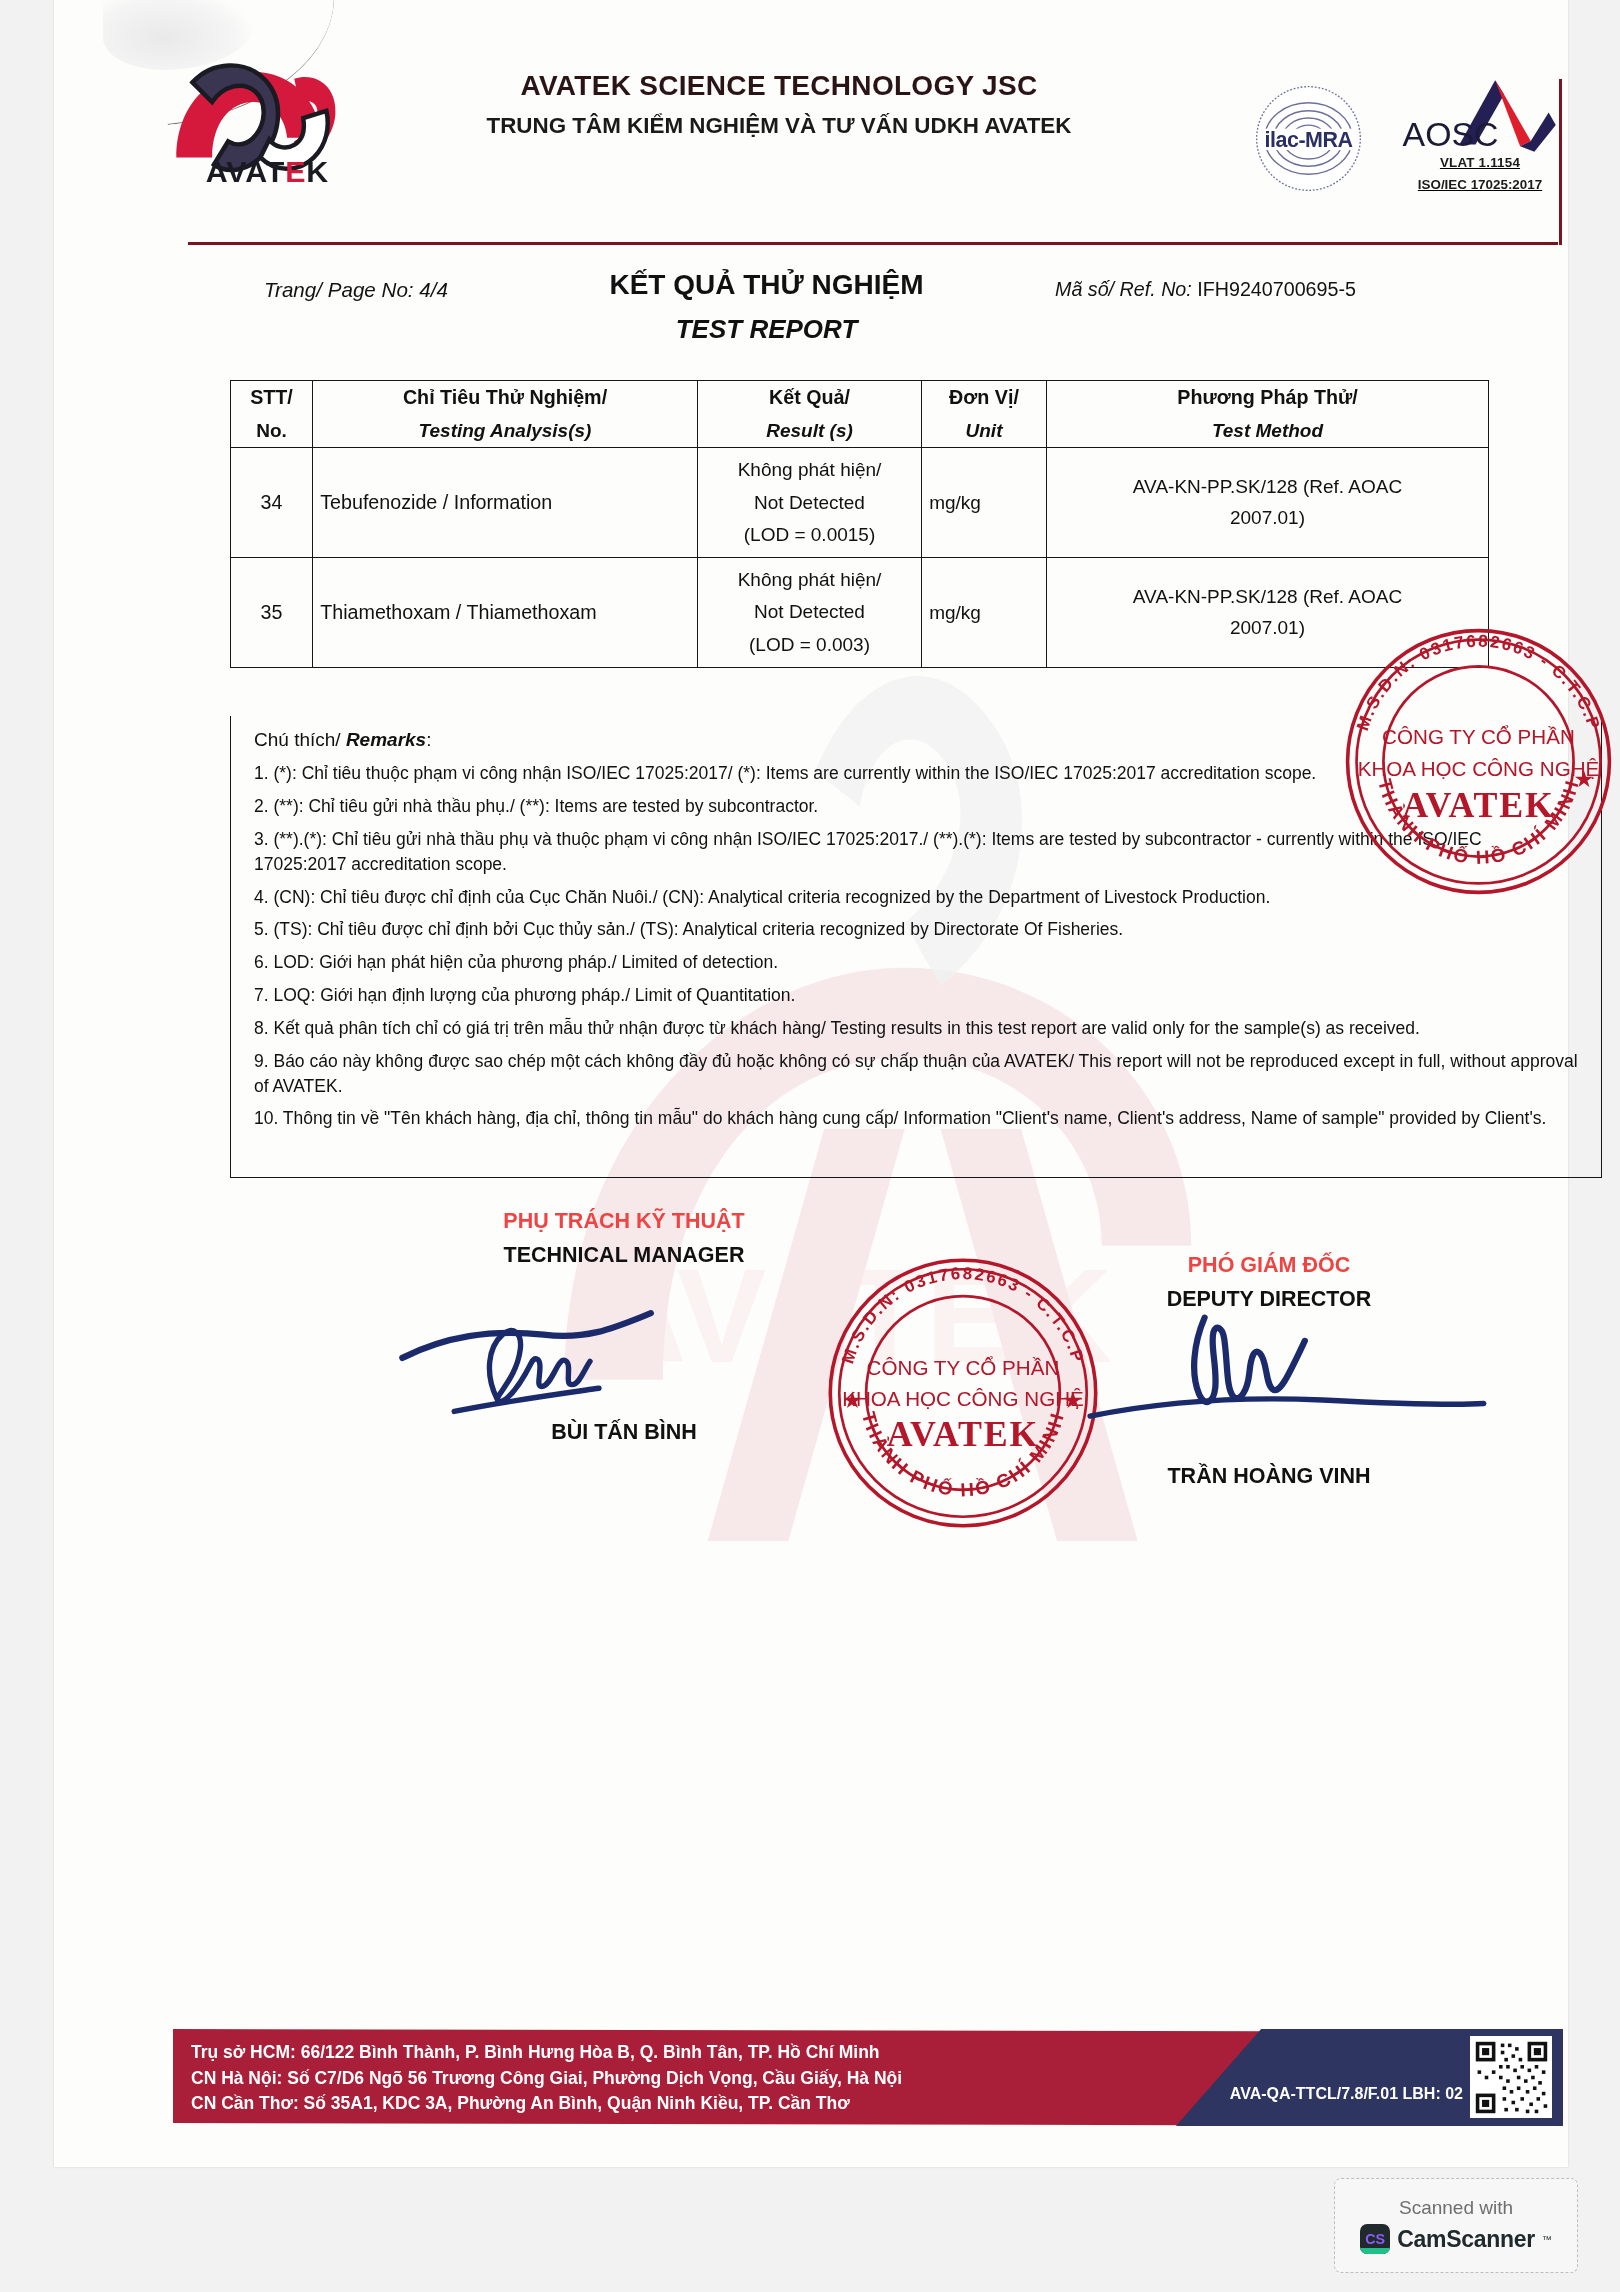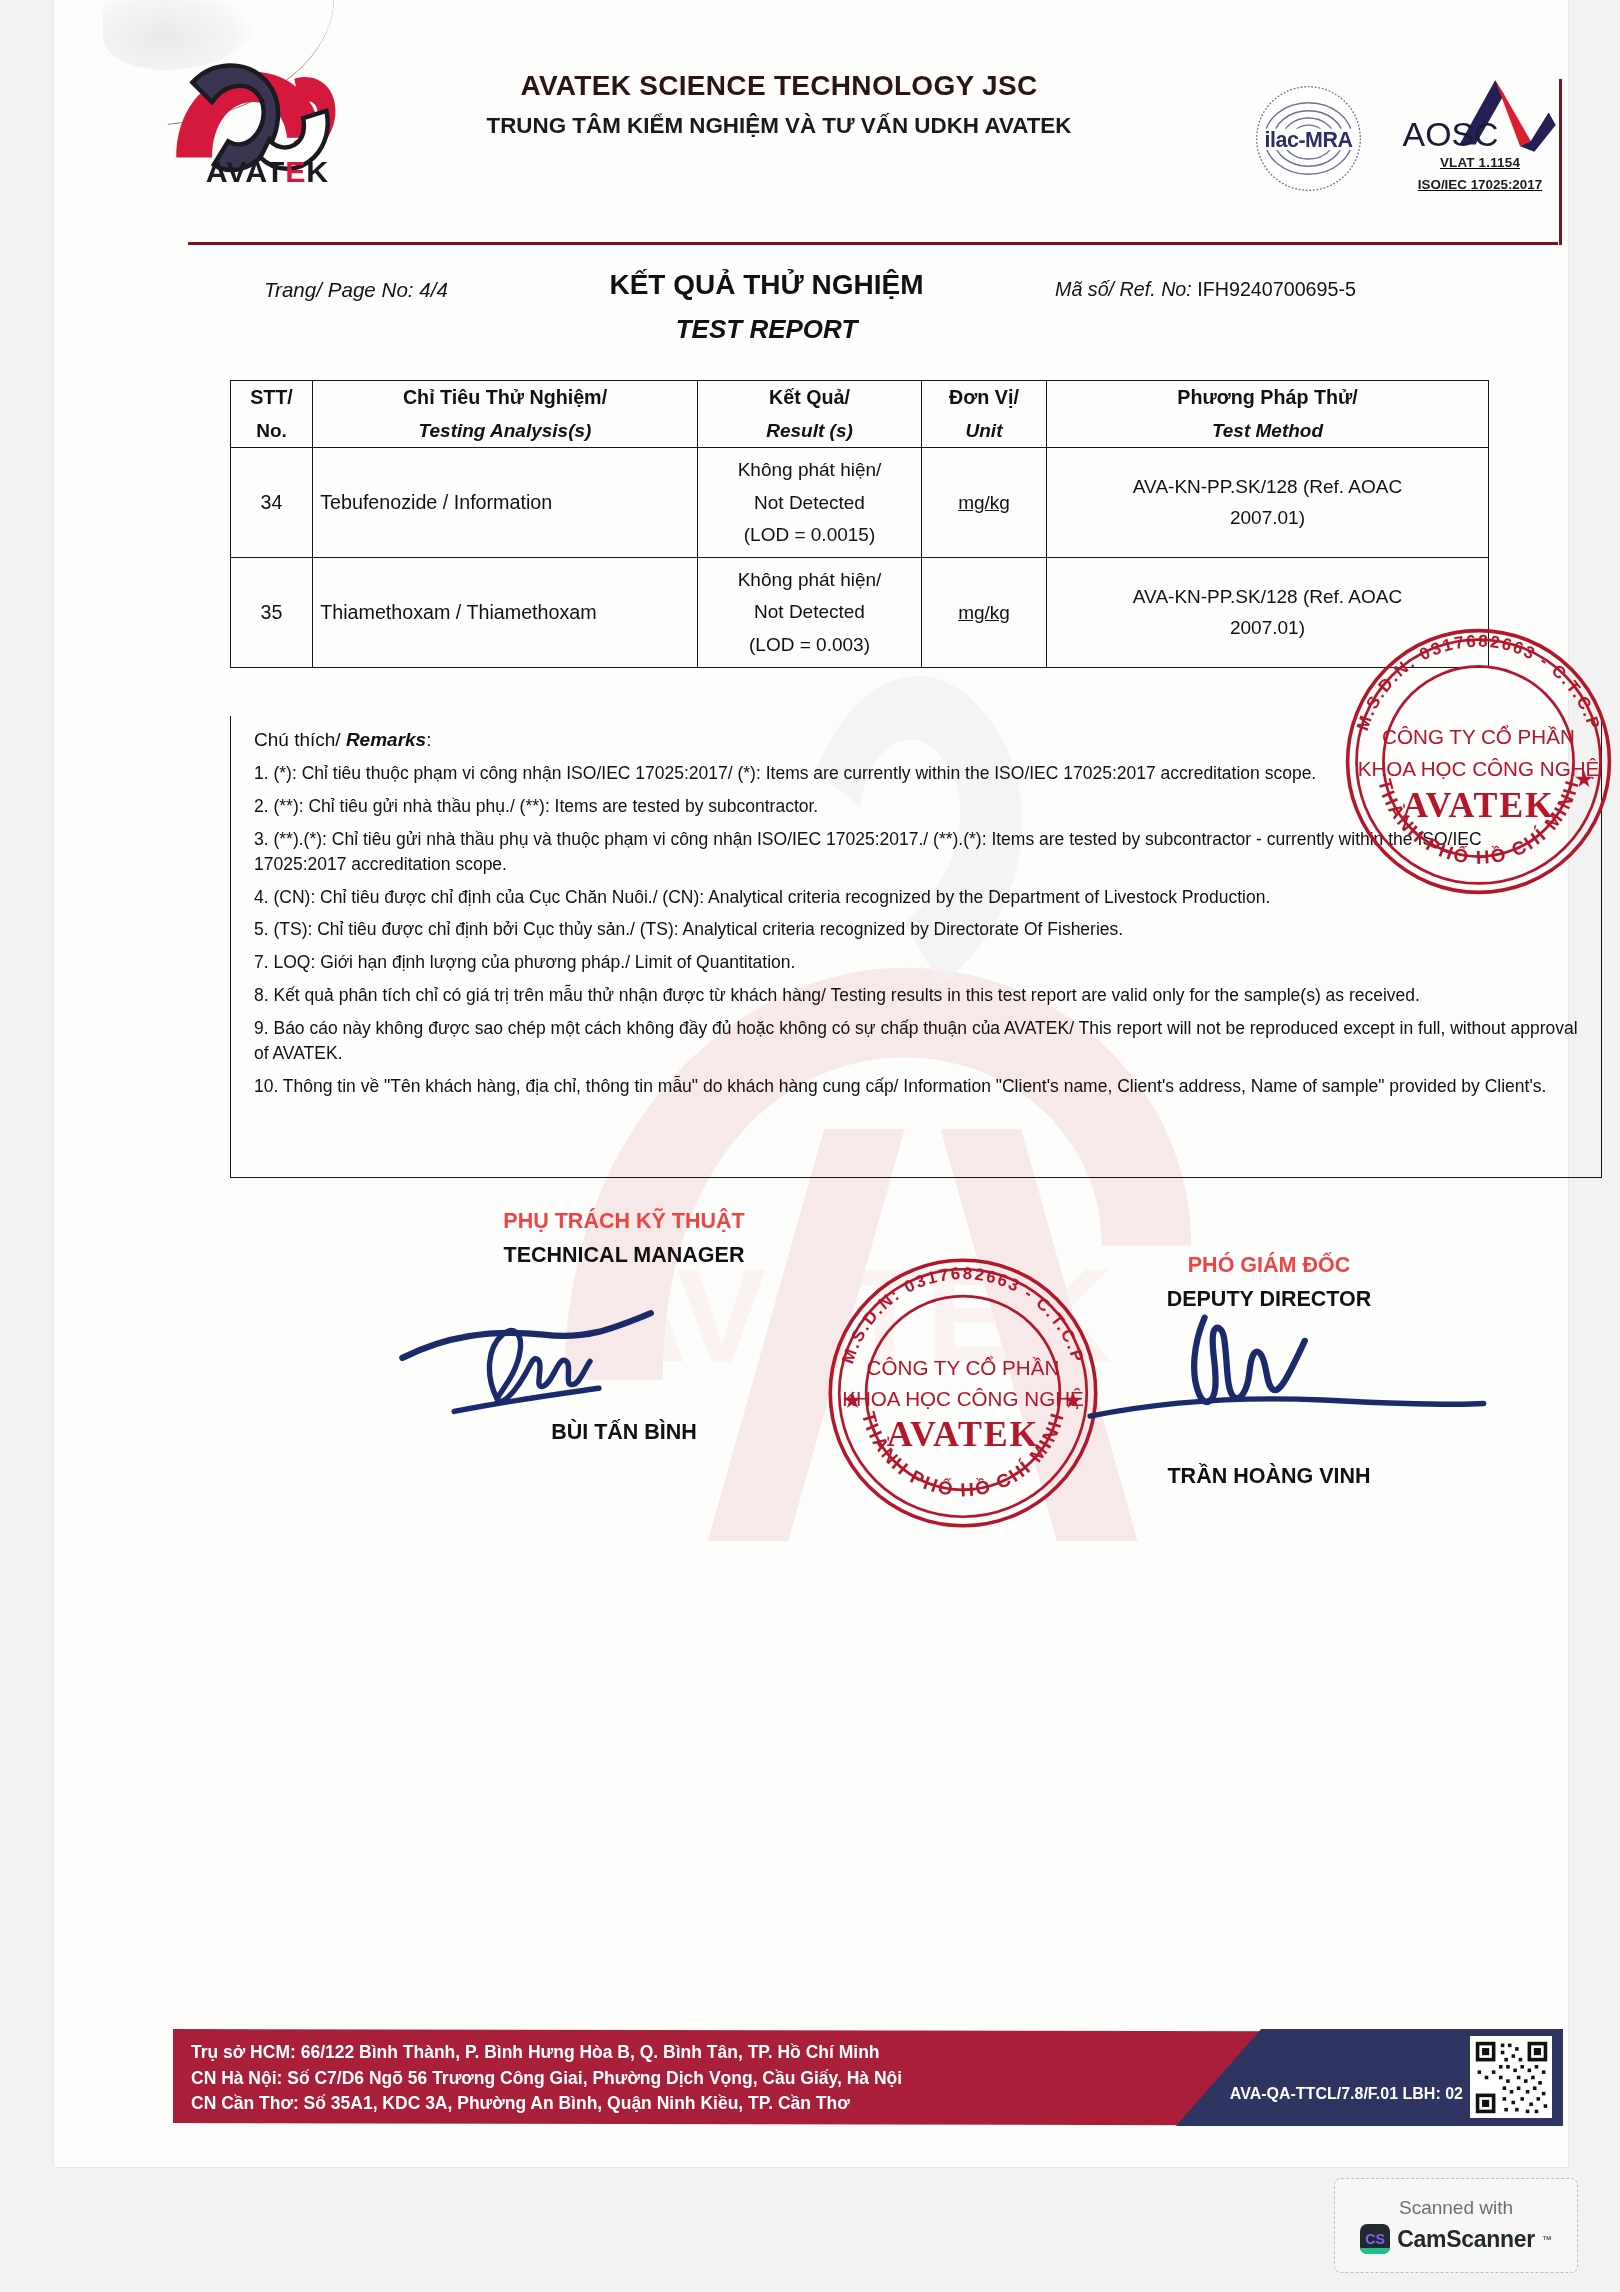--- a/index.html
+++ b/index.html
@@ -113,21 +113,21 @@
   .c-param{ width:385px; }
   .c-result{ width:224px; }
   .c-unit{ width:125px; }
   .c-method{ width:auto; }
 
   .th-vi{ font-size:19.7px; font-weight:bold; display:block; text-align:center; }
   .th-en{ font-size:19px; font-style:italic; display:block; text-align:center; margin-top:10.7px; }
 
   .td-no{ text-align:center; font-size:19.7px; }
   .td-param{ text-align:left; font-size:19.7px; padding-left:16px; }
-  .td-unit{ text-align:center; font-size:19px;text-decoration:underline; }
+  .td-unit{ font-size:19px; }
   .td-result{ text-align:center; font-size:19px; line-height:1.72; }
   .td-method{ text-align:center; font-size:19px; line-height:1.6; }
 
   
   .remarks{
     position:absolute; left:176px; top:716px; width:1372px; height:462px;
     border:1.8px solid #161616;
     border-top:none;
     padding:12.5px 23px 9px 23px;
   }
@@ -361,20 +361,21 @@
 
     <div class="remarks">
       <div class="rm-title">
         <span>Chú thích/ </span><i>Remarks</i><span>:</span>
       </div>
       <div class="rm-item">1. (*): Chỉ tiêu thuộc phạm vi công nhận ISO/IEC 17025:2017/ (*): Items are currently within the ISO/IEC 17025:2017 accreditation scope.</div>
       <div class="rm-item">2. (**): Chỉ tiêu gửi nhà thầu phụ./ (**): Items are tested by subcontractor.</div>
       <div class="rm-item">3. (**).(*): Chỉ tiêu gửi nhà thầu phụ và thuộc phạm vi công nhận ISO/IEC 17025:2017./ (**).(*): Items are tested by subcontractor - currently within the ISO/IEC 17025:2017 accreditation scope.</div>
       <div class="rm-item">4. (CN): Chỉ tiêu được chỉ định của Cục Chăn Nuôi./ (CN): Analytical criteria recognized by the Department of Livestock Production.</div>
       <div class="rm-item">5. (TS): Chỉ tiêu được chỉ định bởi Cục thủy sản./ (TS): Analytical criteria recognized by Directorate Of Fisheries.</div>
+      <div class="rm-item">6. LOD: Giới hạn phát hiện của phương pháp./ Limited of detection.</div>
       <div class="rm-item">7. LOQ: Giới hạn định lượng của phương pháp./ Limit of Quantitation.</div>
       <div class="rm-item">8. Kết quả phân tích chỉ có giá trị trên mẫu thử nhận được từ khách hàng/ Testing results in this test report are valid only for the sample(s) as received.</div>
       <div class="rm-item">9. Báo cáo này không được sao chép một cách không đầy đủ hoặc không có sự chấp thuận của AVATEK/ This report will not be reproduced except in full, without approval of AVATEK.</div>
       <div class="rm-item">10. Thông tin về "Tên khách hàng, địa chỉ, thông tin mẫu" do khách hàng cung cấp/ Information "Client's name, Client's address, Name of sample" provided by Client's.</div>
     </div>
 
     <div class="sigs">
 
       <div class="sig sig-left">
         <div class="sig-role-vi">PHỤ TRÁCH KỸ THUẬT</div>

